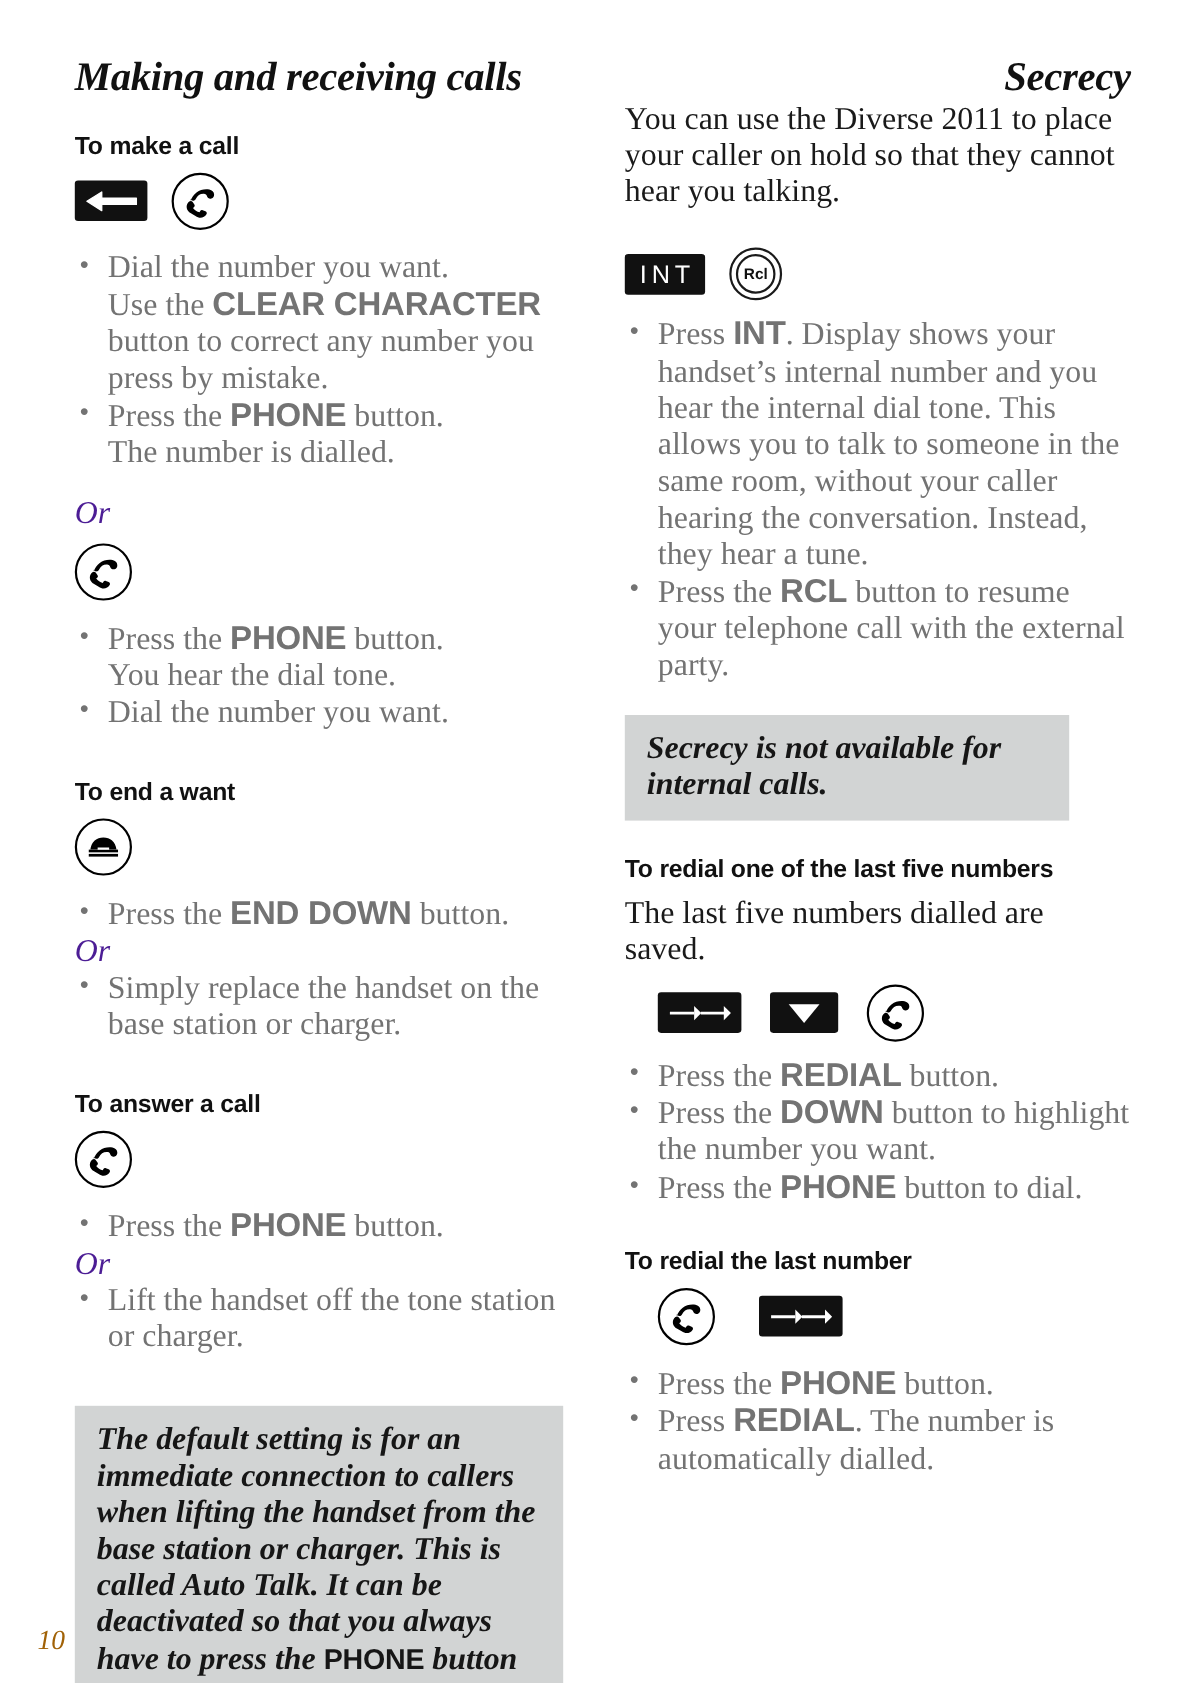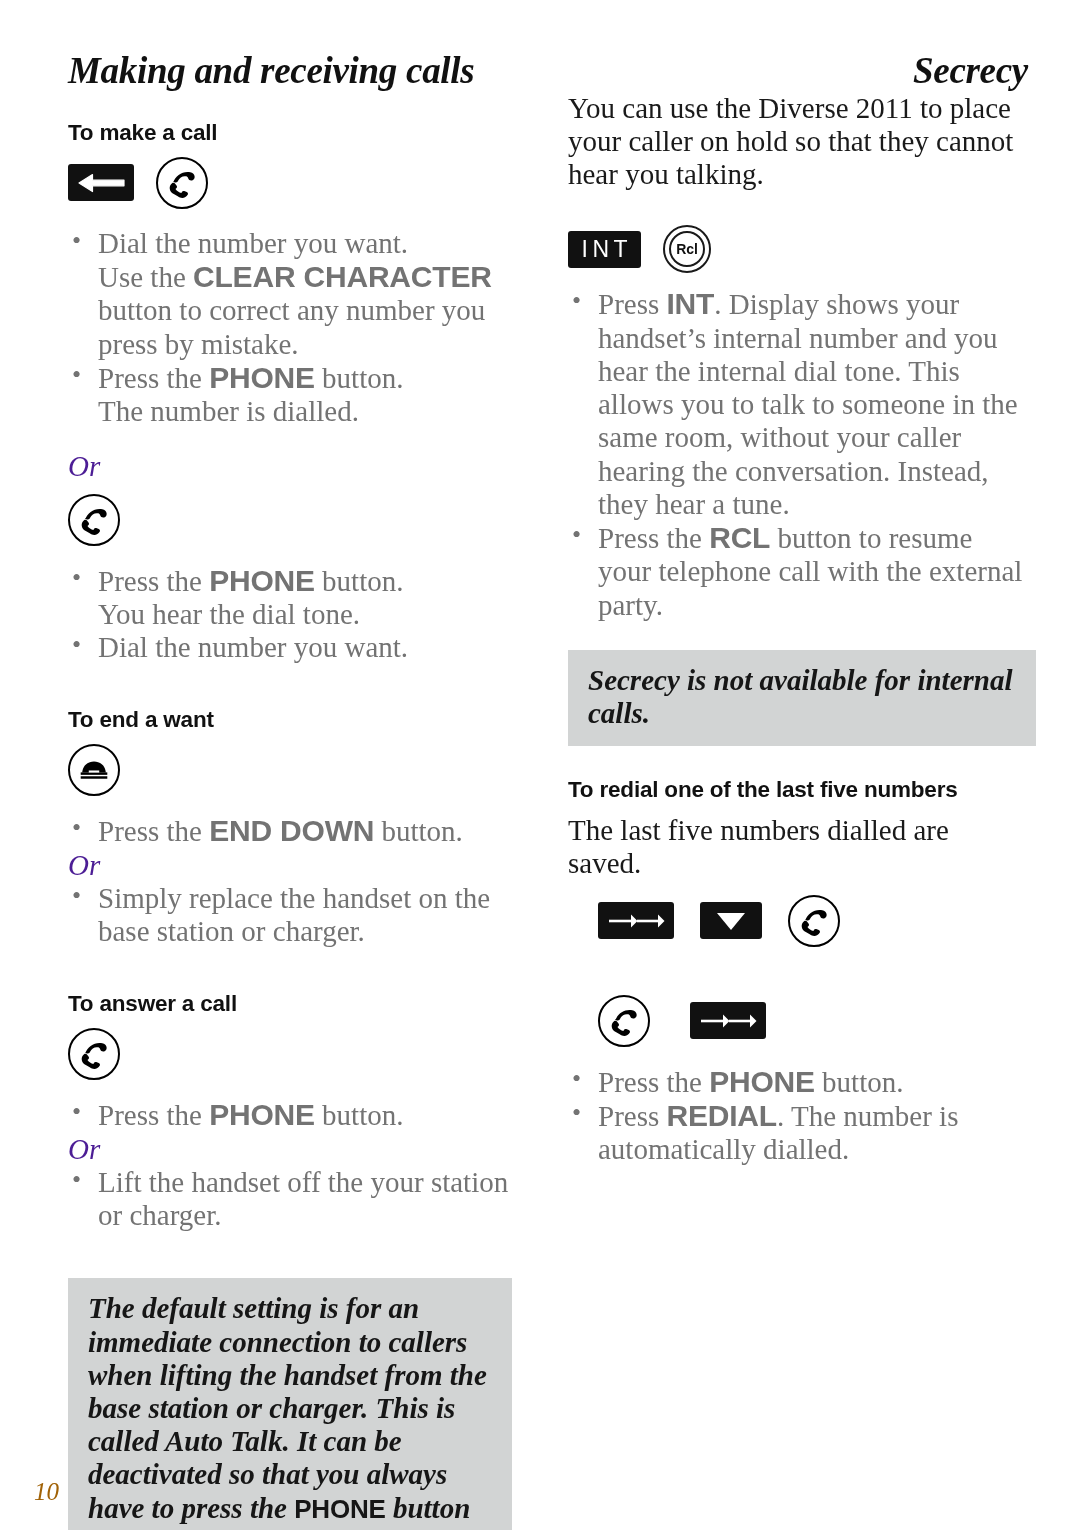--- a/index.html
+++ b/index.html
@@ -329,21 +329,21 @@
     <ul class="bullets">
       <li>
         Press the <span class="b">PHONE</span> button.
       </li>
     </ul>
 
     <p class="or">Or</p>
 
     <ul class="bullets">
       <li>
-        Lift the handset off the your station or charger.
+        Lift the handset off the tone station or charger.
       </li>
     </ul>
 
     <div class="sp-46"></div>
 
     <div class="callout" style="width:444px;">
       The default setting is for an immediate connection to callers when lifting the handset from the base station or charger. This is called Auto Talk. It can be deactivated so that you always have to press the <span class="b">PHONE</span> button to answer a call.
     </div>
 
   </div>
@@ -374,21 +374,21 @@
       <li>
         Press <span class="b">INT</span>. Display shows your handset’s internal number and you hear the internal dial tone. This allows you to talk to someone in the same room, without your caller hearing the conversation. Instead, they hear a tune.
       </li>
       <li>
         Press the <span class="b">RCL</span> button to resume your telephone call with the external party.
       </li>
     </ul>
 
     <div class="sp-28"></div>
 
-    <div class="callout" style="width:468px;">
+    <div class="callout" style="width:404px;">
       Secrecy is not available for internal calls.
     </div>
 
     <div class="sp-28"></div>
 
     <h2 class="sub-head" style="max-width:400px;">To redial one of the last five numbers</h2>
 
     <p class="body">The last five numbers dialled are saved.</p>
 
     <div class="sp-14"></div>
@@ -417,23 +417,35 @@
                    -2 3.3-6.5 4.6-10.5 1.6 z" fill="#000"></path>
           <path d="M10.8 19.6 C13.2 11.9 20.6 7.2 28.7 8.6 c2.7 0.5 4.4 2.3 4.6 4.6
                    0.2 2-0.9 3.6-2.6 4.1-1.9 0.6-3.6-0.4-4.2-2.2-0.4-1.2-1-1.9-2.1-2.1
                    -3.6-0.7-7 1.3-8.5 4.6-0.5 1.1-1.2 1.7-2.3 1.8-1.5 0.2-2.6-0.7-2.8-1.9z" fill="#000"></path>
         </svg>
       </span>
     </div>
 
     <div class="sp-14"></div>
 
+    <ul class="bullets">
+      <li>
+        Press the <span class="b">REDIAL</span> button.
+      </li>
+      <li>
+        Press the <span class="b">DOWN</span> button to highlight the number you want.
+      </li>
+      <li>
+        Press the <span class="b">PHONE</span> button to dial.
+      </li>
+    </ul>
 
     <div class="sp-34"></div>
 
+    <h2 class="sub-head">To redial the last number</h2>
 
     <div class="icon-row" style="padding-left:30px; gap:40px;">
       <span class="circle-key">
         <svg width="38" height="38" viewBox="0 0 40 40" aria-hidden="true">
           <path d="M9.5 30.5 C6 27 6.5 22.5 9.5 20.2 c1.2-0.9 2.6-0.5 3.3 0.5 l1.6 2.3
                    c0.6 0.9 0.4 1.9-0.4 2.6 l-0.9 0.7 c1.6 2.2 3.8 3.6 6.3 4.2
                    l0.5-1 c0.5-1 1.5-1.4 2.5-1 l2.6 1 c1.2 0.5 1.7 1.8 1 2.9
                    -2 3.3-6.5 4.6-10.5 1.6 z" fill="#000"></path>
           <path d="M10.8 19.6 C13.2 11.9 20.6 7.2 28.7 8.6 c2.7 0.5 4.4 2.3 4.6 4.6
                    0.2 2-0.9 3.6-2.6 4.1-1.9 0.6-3.6-0.4-4.2-2.2-0.4-1.2-1-1.9-2.1-2.1

